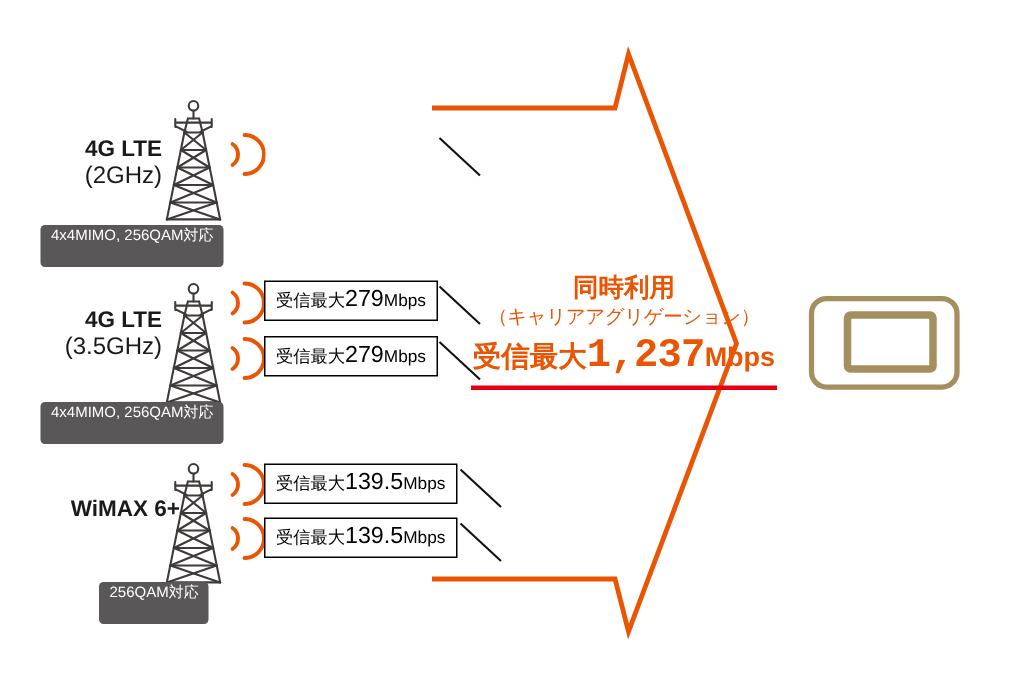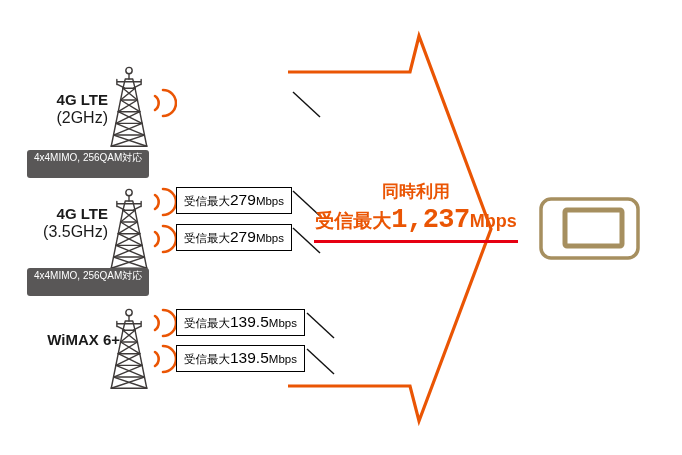--- a/index.html
+++ b/index.html
@@ -114,31 +114,33 @@
     </svg>
   <div class="speed-box s2a"><span class="sp-prefix">受信最大</span><span class="sp-value">279</span><span class="sp-unit">Mbps</span></div>
   <div class="speed-box s2b"><span class="sp-prefix">受信最大</span><span class="sp-value">279</span><span class="sp-unit">Mbps</span></div>
 
   <svg class="tower t3" viewBox="0 0 64 92">
       <use href="#tower-shape"></use>
     </svg>
   <div class="g-label l3">
     <div class="g-title">WiMAX 6+</div>
   </div>
+  <div class="badge b3">256QAM対応</div>
   <svg class="waves w3a" viewBox="0 0 26 36">
       <use href="#waves-shape"></use>
     </svg>
   <svg class="waves w3b" viewBox="0 0 26 36">
       <use href="#waves-shape"></use>
     </svg>
   <div class="speed-box s3a"><span class="sp-prefix">受信最大</span><span class="sp-value">139.5</span><span class="sp-unit">Mbps</span></div>
   <div class="speed-box s3b"><span class="sp-prefix">受信最大</span><span class="sp-value">139.5</span><span class="sp-unit">Mbps</span></div>
 
   <div class="agg">
     <div class="agg-1">同時利用</div>
+    <div class="agg-2">（キャリアアグリゲーション）</div>
     <div class="agg-3"><span class="agg-prefix">受信最大</span><span class="agg-value">1,237</span><span class="agg-unit">Mbps</span></div>
   </div>
 
   <svg class="device" viewBox="0 0 104 66">
     <rect class="dev-rect" x="3" y="3" width="97" height="59" rx="10" ry="10" stroke-width="3.5"></rect>
     <rect class="dev-rect" x="27" y="14" width="57" height="36" rx="2" ry="2" stroke-width="5"></rect>
   </svg>
 
 </div>
 

